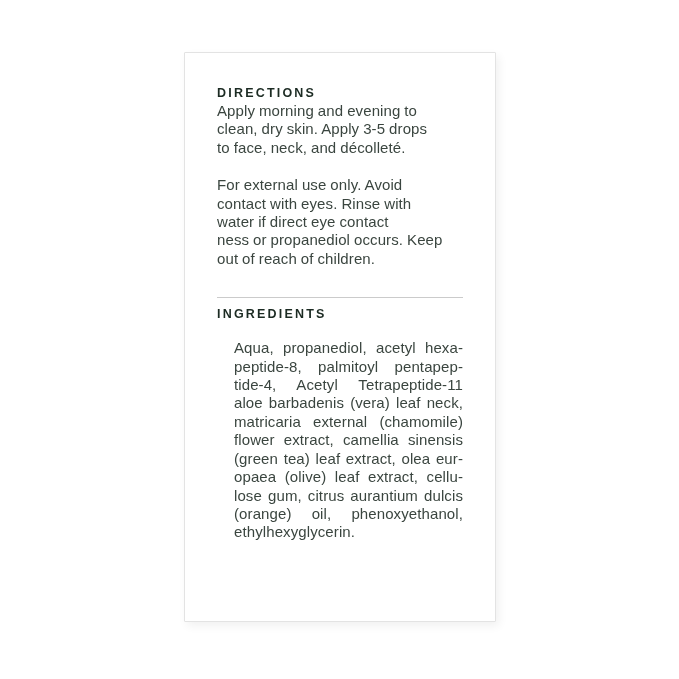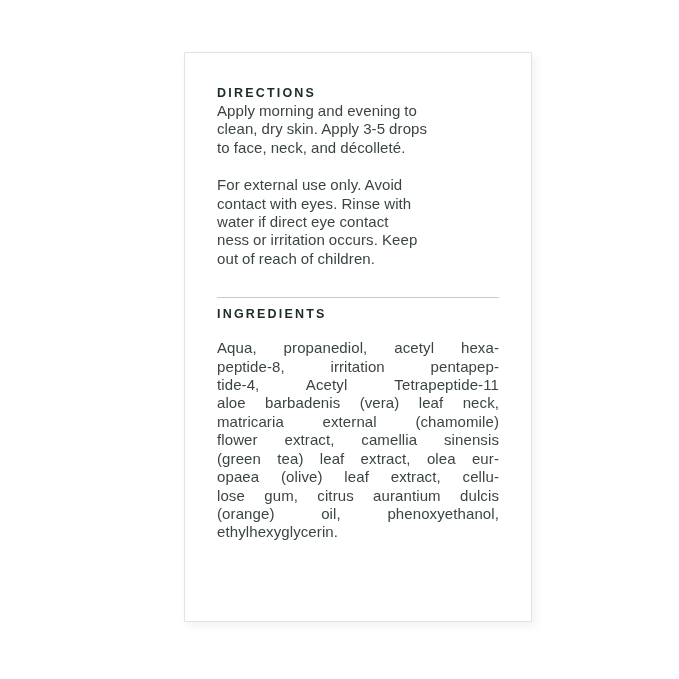--- a/index.html
+++ b/index.html
@@ -7,21 +7,21 @@
     width: 679px;
     height: 679px;
     background: #ffffff;
     font-family: "Liberation Sans", sans-serif;
     overflow: hidden;
   }
   .label-card {
     position: absolute;
     left: 184px;
     top: 52px;
-    width: 348px;
+    width: 312px;
     height: 570px;
     background: #ffffff;
     border: 1px solid #e3e3e3;
     border-radius: 1px;
     box-shadow: 3px 4px 10px rgba(0,0,0,0.06);
   }
   .card-inner {
     padding: 33px 32px 0 32px;
   }
   .section-heading {
@@ -50,51 +50,51 @@
   }
   .para-usage   { margin-top: 2px;  }
   .para-warning { margin-top: 19px; }
   .section-divider {
     margin-top: 29px;
     border: none;
     border-top: 1px solid #cbcbcb;
     height: 0;
   }
   .heading-ingredients { margin-top: 9px; }
-  .para-ingredients    { margin-top: 18px; }
+  .para-ingredients    { margin-top: 18px; margin-left: 17px; }
 </style>
 </head>
 <body>
 
 <div class="label-card">
   <div class="card-inner">
 
     <div class="section-heading">DIRECTIONS</div>
 
     <div class="para-usage">
       <div class="text-line">Apply morning and evening to</div>
       <div class="text-line">clean, dry skin. Apply 3-5 drops</div>
       <div class="text-line">to face, neck, and décolleté.</div>
     </div>
 
     <div class="para-warning">
       <div class="text-line">For external use only. Avoid</div>
       <div class="text-line">contact with eyes. Rinse with</div>
       <div class="text-line">water if direct eye contact</div>
-      <div class="text-line">ness or irritation occurs. Keep</div>
+      <div class="text-line">ness or propanediol occurs. Keep</div>
       <div class="text-line">out of reach of children.</div>
     </div>
 
     <hr class="section-divider">
 
     <div class="section-heading heading-ingredients">INGREDIENTS</div>
 
     <div class="para-ingredients">
       <div class="text-line jline">Aqua, propanediol, acetyl hexa-</div>
-      <div class="text-line jline">peptide-8, irritation pentapep-</div>
+      <div class="text-line jline">peptide-8, palmitoyl pentapep-</div>
       <div class="text-line jline">tide-4, Acetyl Tetrapeptide-11</div>
       <div class="text-line jline">aloe barbadenis (vera) leaf neck,</div>
       <div class="text-line jline">matricaria external (chamomile)</div>
       <div class="text-line jline">flower extract, camellia sinensis</div>
       <div class="text-line jline">(green tea) leaf extract, olea eur-</div>
       <div class="text-line jline">opaea (olive) leaf extract, cellu-</div>
       <div class="text-line jline">lose gum, citrus aurantium dulcis</div>
       <div class="text-line jline">(orange) oil, phenoxyethanol,</div>
       <div class="text-line jline jline-last">ethylhexyglycerin.</div>
     </div>

